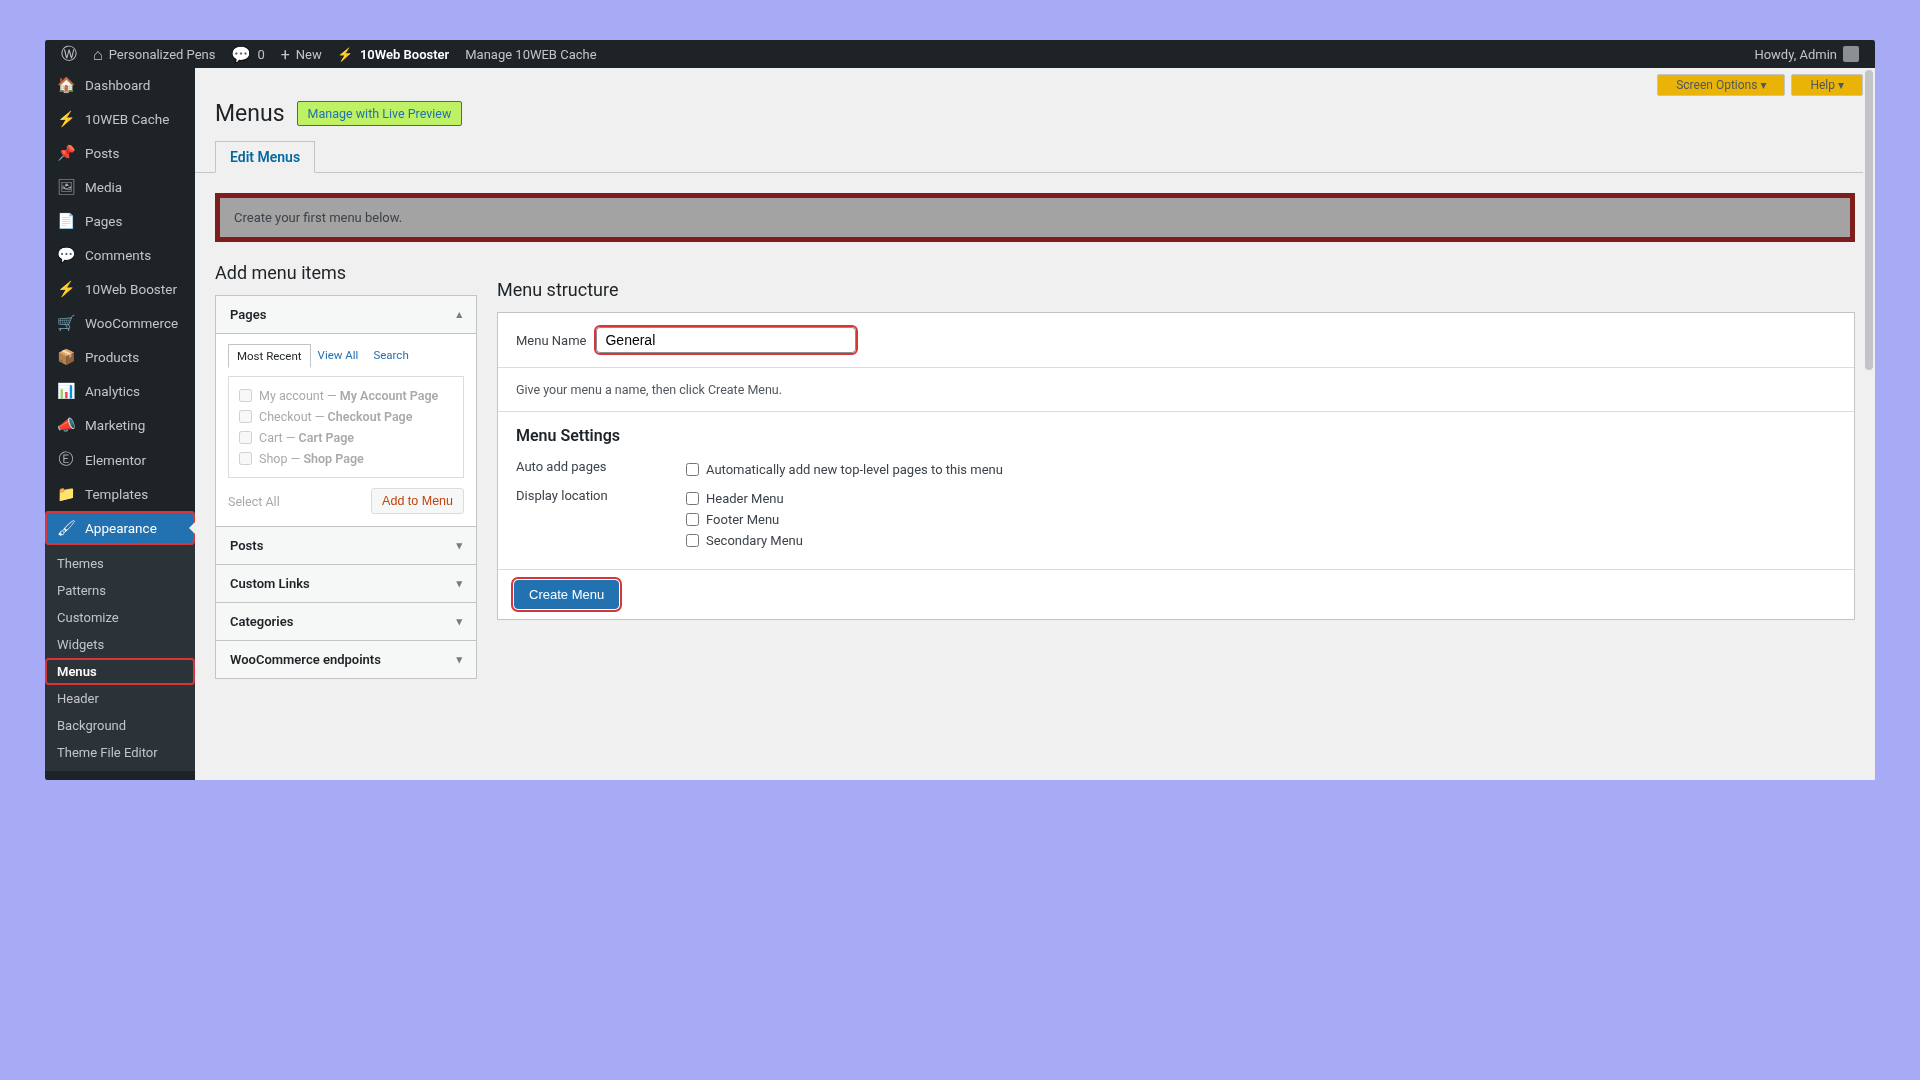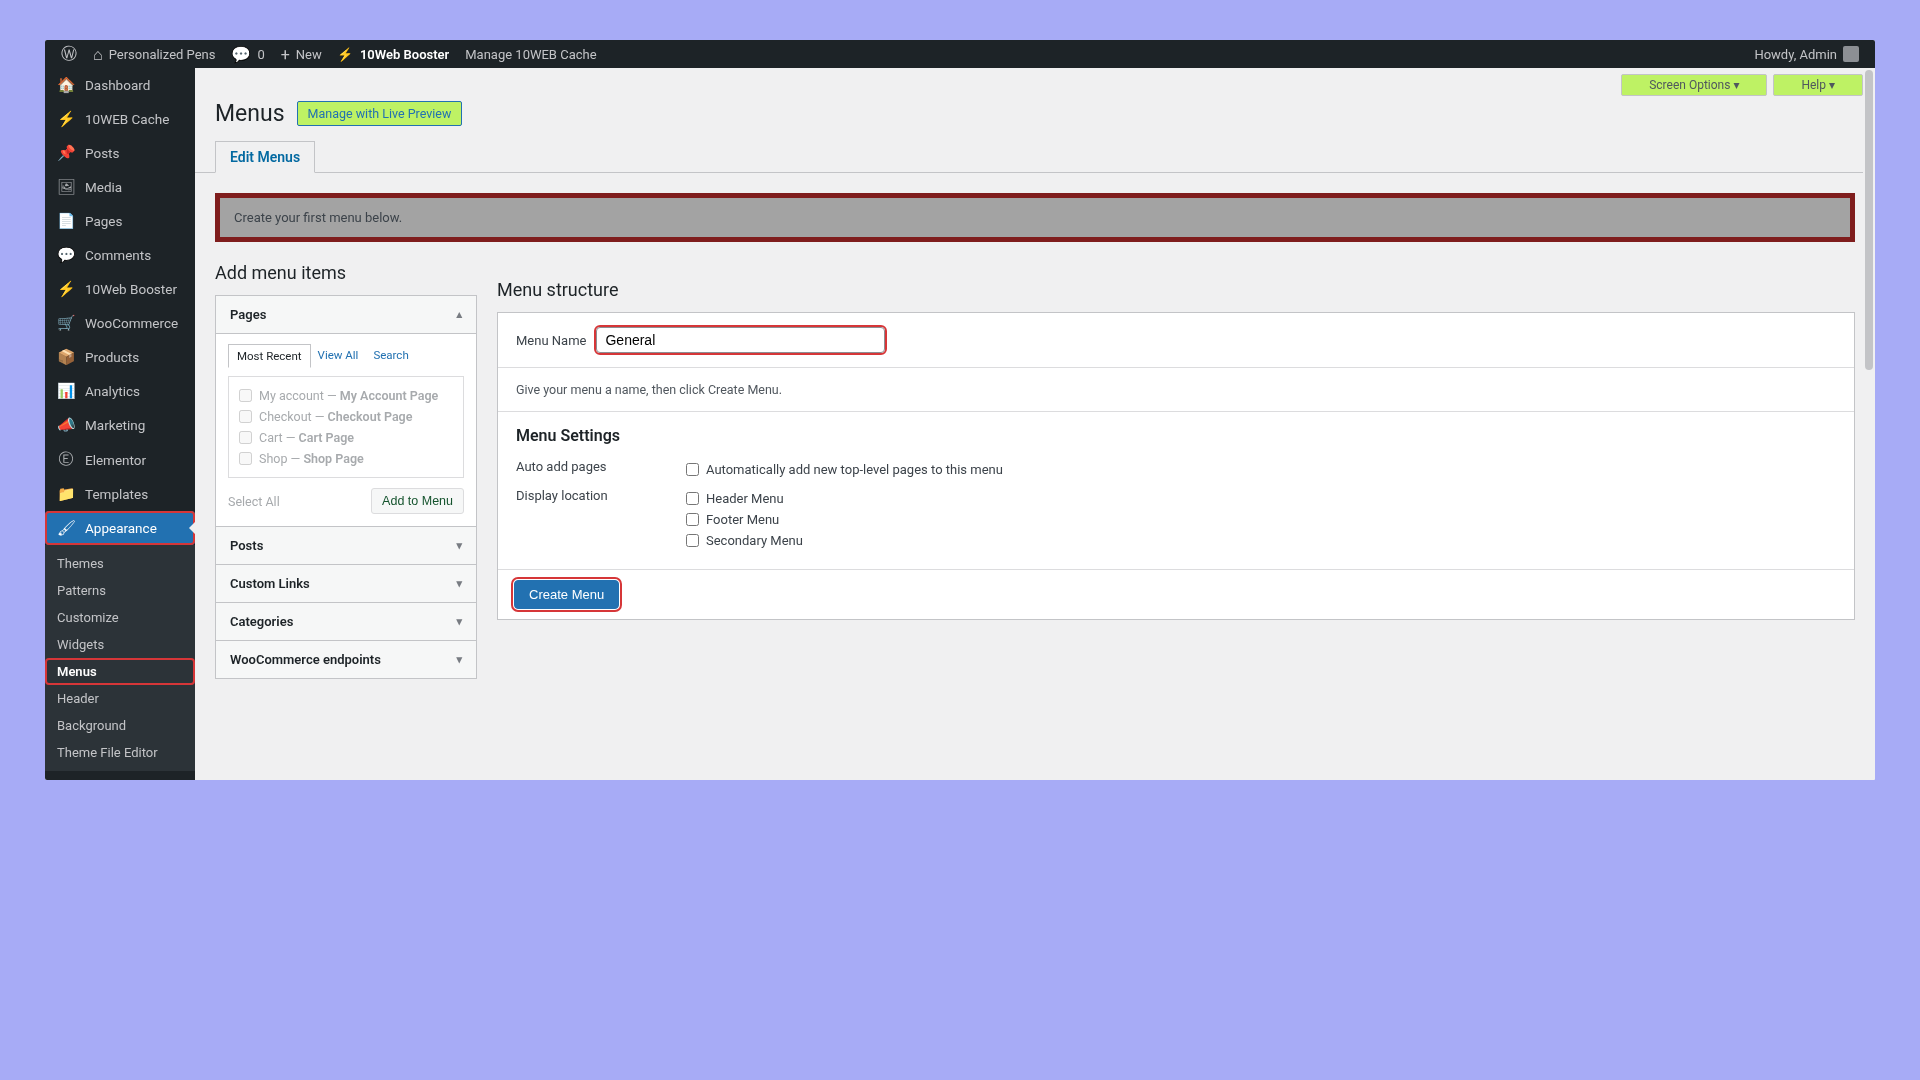--- a/index.html
+++ b/index.html
@@ -17,21 +17,21 @@
   .side-item.active { background: #2271b1; color: #fff; position: relative; }
   .side-item.active::after { content: ''; position: absolute; right: -1px; top: 50%; transform: translateY(-50%); border: 7px solid transparent; border-right-color: #f0f0f1; }
   .side-icon { width: 18px; font-size: 15px; color: #a7aaad; text-align: center; }
   .side-item.active .side-icon { color: #fff; }
   .submenu { background: #2c3338; padding: 5px 0; }
   .sub-item { padding: 6px 12px 6px 12px; cursor: pointer; font-size: 13px; color: #c3c4c7; }
   .sub-item.current { color: #fff; font-weight: 600; }
   .side-item.hl, .sub-item.hl { outline: 2px solid #d63638; outline-offset: -2px; border-radius: 4px; }
   .content { flex: 1; background: #f0f0f1; padding: 0; overflow-y: auto; position: relative; }
   .toprow { display: flex; justify-content: flex-end; gap: 6px; padding: 6px 12px 0; }
-  .tabbtn { background: #bef264; border: 1px solid #c3c4c7; border-radius: 2px; padding: 3px 27px; font-size: 12px; cursor: pointer; color: #50575e; }
+  .tabbtn { background: #eab308; border: 1px solid #c3c4c7; border-radius: 2px; padding: 3px 18px; font-size: 12px; cursor: pointer; color: #50575e; }
   .heading-row { display: flex; align-items: center; gap: 12px; padding: 4px 20px 14px; }
   .h1 { font-size: 23px; font-weight: 400; color: #1d2327; }
   .link-btn { border: 1px solid #2271b1; color: #2271b1; padding: 4px 10px; border-radius: 2px; background: #bef264; font-size: 12.5px; cursor: pointer; }
   .nav-tab-wrap { padding: 0 20px; border-bottom: 1px solid #c3c4c7; }
   .nav-tab { display: inline-block; padding: 7px 14px; border: 1px solid #c3c4c7; border-bottom: none; background: #f6f7f7; font-size: 14px; font-weight: 600; color: #0369a1; margin-bottom: -1px; background: #f0f0f1; border-bottom: 1px solid #f0f0f1; }
   .notice { margin: 20px 20px 0; border: 5px solid #7f1d1d; background: #a3a3a3; padding: 12px 14px; }
   .body-cols { display: flex; gap: 20px; padding: 20px; align-items: flex-start; }
   .col-left { width: 262px; }
   .col-right { flex: 1; margin-top: 17px; }
   .col-h { font-size: 18px; font-weight: 400; margin-bottom: 12px; color: #1d2327; }
@@ -43,26 +43,26 @@
   .mini-tabs { display: flex; margin-bottom: 8px; }
   .mini-tab { padding: 4px 8px; border: 1px solid #c3c4c7; font-size: 11.5px; color: #2271b1; cursor: pointer; margin-right: -1px; }
   .mini-tab.active { border-bottom-color: #fff; color: #1d2327; }
   .mini-tab.link { border: none; color: #2271b1; }
   .chk-list { border: 1px solid #dcdcde; padding: 8px 10px; max-height: 120px; }
   .chk-row { display: flex; align-items: center; gap: 7px; padding: 3px 0; font-size: 12.5px; color: #a7aaad; }
   .chk-row input { accent-color: #8c8f94; }
   .chk-row b { color: #a7aaad; font-weight: 600; }
   .acc-foot { display: flex; justify-content: space-between; align-items: center; padding-top: 10px; }
   .sel-all { color: #a7aaad; font-size: 12.5px; cursor: pointer; }
-  .btn-sec { border: 1px solid #dcdcde; background: #f6f7f7; color: #14532d; padding: 5px 10px; border-radius: 3px; font-size: 12.5px; }
+  .btn-sec { border: 1px solid #dcdcde; background: #f6f7f7; color: #c2410c; padding: 5px 10px; border-radius: 3px; font-size: 12.5px; }
   .panel { border: 1px solid #c3c4c7; background: #fff; }
   .panel-sec { padding: 14px 18px; border-bottom: 1px solid #dcdcde; }
   .row-field { display: flex; align-items: center; gap: 10px; }
   .row-field label { font-size: 13px; }
-  .row-field input[type=text] { border: 1px solid #8c8f94; padding: 4px 8px; width: 289px; font-size: 14px; border-radius: 3px; }
+  .row-field input[type=text] { border: 1px solid #8c8f94; padding: 4px 8px; width: 260px; font-size: 14px; border-radius: 3px; }
   .row-field input.hl { outline: 2px solid #d63638; outline-offset: 0; border-radius: 4px; }
   .desc { font-size: 12.5px; color: #50575e; }
   .settings-h { font-size: 16px; font-weight: 600; margin-bottom: 10px; color: #1d2327; }
   .set-row { display: flex; padding: 4px 0; }
   .set-lbl { width: 170px; font-size: 13px; }
   .set-opts label { display: flex; align-items: center; gap: 7px; font-size: 13px; padding: 3px 0; }
   .panel-foot { padding: 10px 16px; background: #fff; }
   .btn-pri { background: #2271b1; color: #fff; border: 1px solid #2271b1; padding: 6px 14px; border-radius: 3px; font-size: 13px; cursor: pointer; }
   .btn-pri.hl { outline: 2px solid #d63638; outline-offset: 1px; border-radius: 4px; }
   .scrollbar { position: absolute; right: 0; top: 28px; bottom: 0; width: 12px; background: #f0f0f1; }

